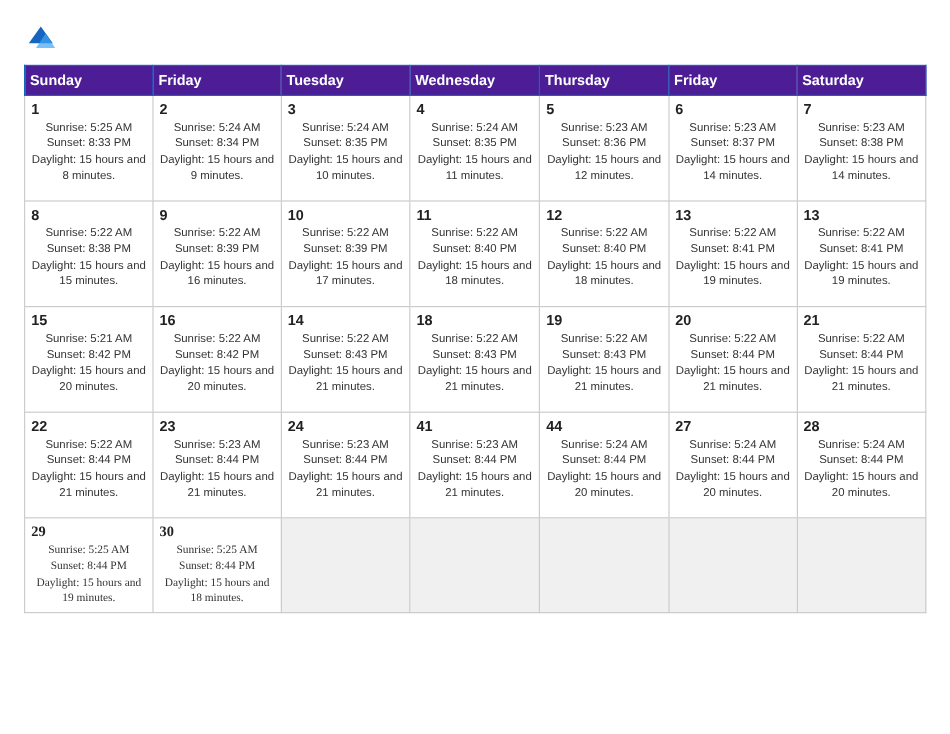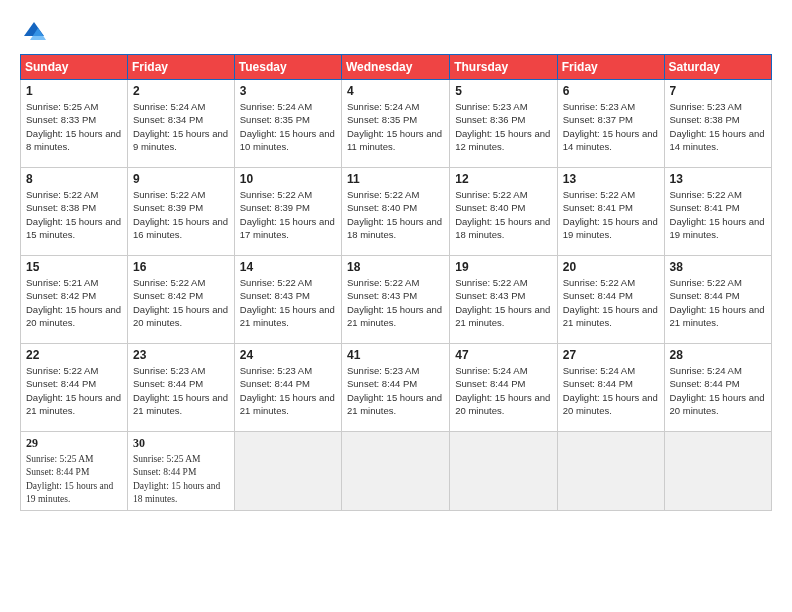--- a/index.html
+++ b/index.html
@@ -56,21 +56,21 @@
     .location {
       font-size: 14px;
       color: #555;
     }
     .calendar {
       width: 100%;
       border-collapse: collapse;
       font-size: 10.5px;
     }
     .calendar th {
-      background-color: #ef4444;
+      background-color: #4c1d95;
       color: #fff;
       padding: 5px 4px;
       text-align: left;
       font-size: 12px;
       font-weight: bold;
       border: 1px solid #1565c0;
     }
     .calendar td {
       border: 1px solid #ccc;
       vertical-align: top;
@@ -90,20 +90,21 @@
       font-size: 12px;
       font-weight: bold;
       color: #222;
       display: block;
       margin-bottom: 2px;
     }
     .day-info {
       font-size: 9.5px;
       color: #333;
       line-height: 1.4;
+      text-align: center;
     }
   </style>
 </head>
 <body>
 
 <div class="page">
   <div class="header">
     <div class="logo">
       <svg class="logo-icon" viewBox="0 0 28 28">
         <polygon points="14,4 24,18 4,18" fill="#1565c0"></polygon>
@@ -272,21 +273,21 @@
 and 21 minutes.</div>
           </td>
           <td>
             <span class="day-num">20</span>
             <div class="day-info">Sunrise: 5:22 AM
 Sunset: 8:44 PM
 Daylight: 15 hours
 and 21 minutes.</div>
           </td>
           <td>
-            <span class="day-num">38</span>
+            <span class="day-num">21</span>
             <div class="day-info">Sunrise: 5:22 AM
 Sunset: 8:44 PM
 Daylight: 15 hours
 and 21 minutes.</div>
           </td>
         </tr>
         <tr>
           <td>
             <span class="day-num">22</span>
             <div class="day-info">Sunrise: 5:22 AM
@@ -309,21 +310,21 @@
 and 21 minutes.</div>
           </td>
           <td>
             <span class="day-num">41</span>
             <div class="day-info">Sunrise: 5:23 AM
 Sunset: 8:44 PM
 Daylight: 15 hours
 and 21 minutes.</div>
           </td>
           <td>
-            <span class="day-num">47</span>
+            <span class="day-num">44</span>
             <div class="day-info">Sunrise: 5:24 AM
 Sunset: 8:44 PM
 Daylight: 15 hours
 and 20 minutes.</div>
           </td>
           <td>
             <span class="day-num">27</span>
             <div class="day-info">Sunrise: 5:24 AM
 Sunset: 8:44 PM
 Daylight: 15 hours

